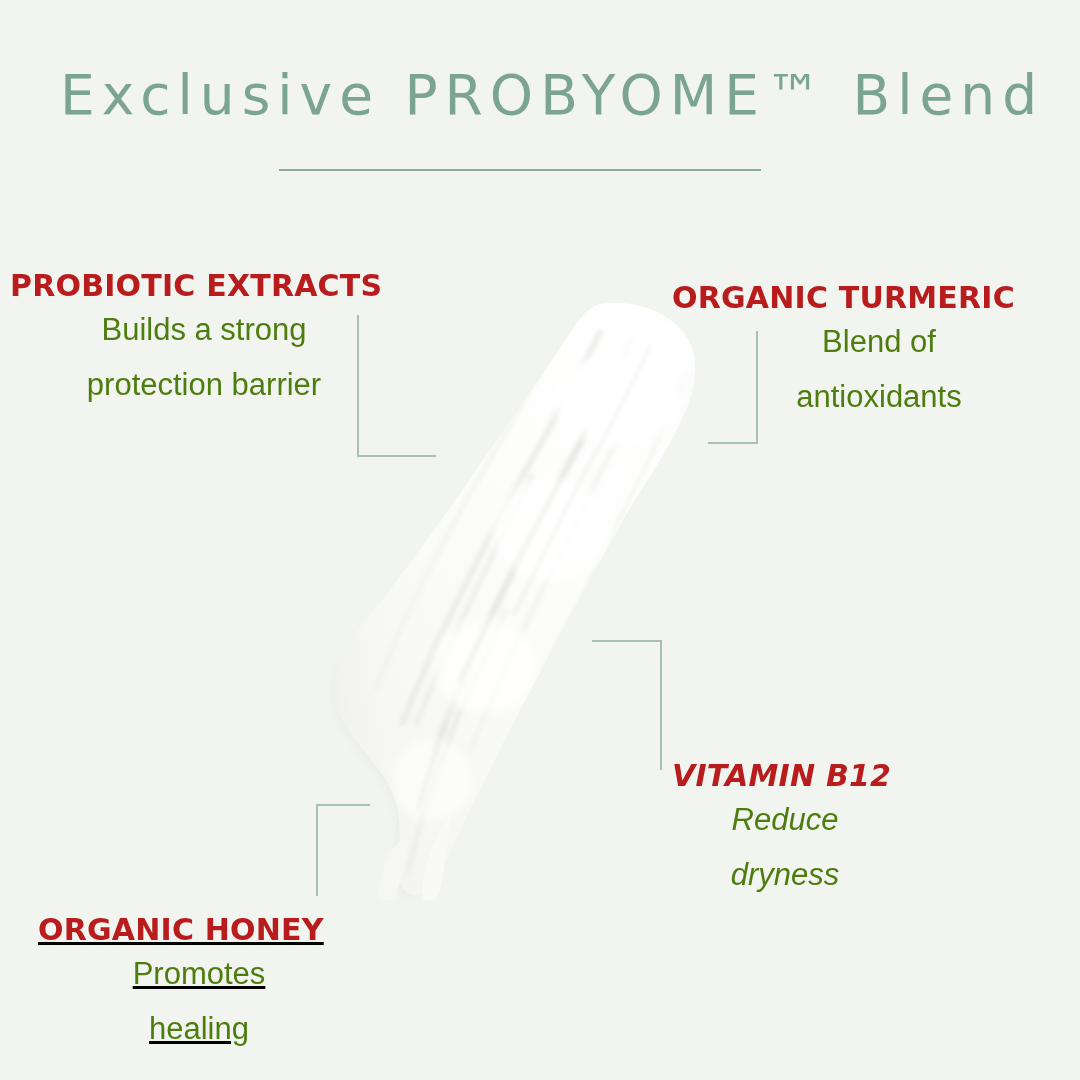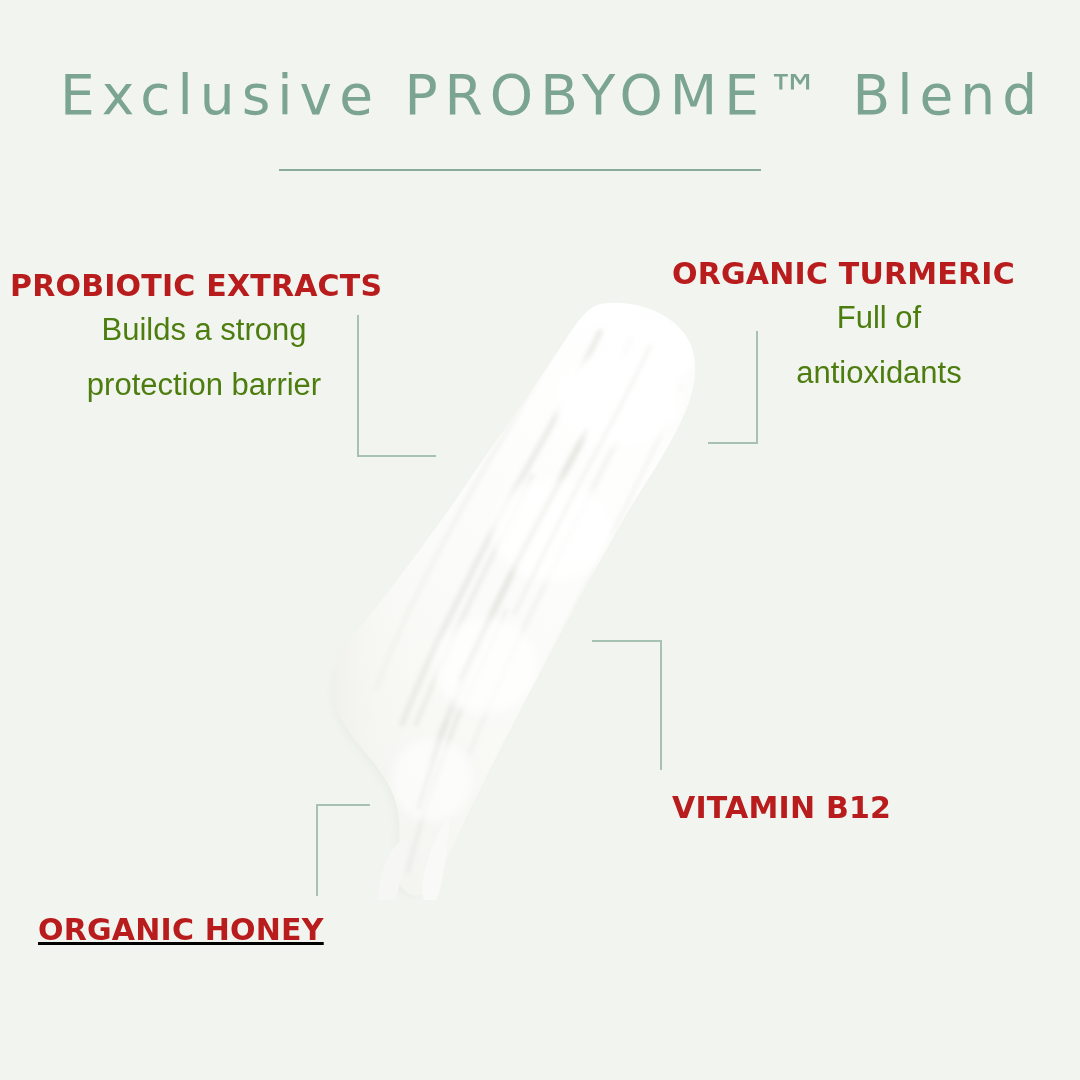--- a/index.html
+++ b/index.html
@@ -75,34 +75,35 @@
     width: 400px;
     text-align: left;
   }
   #callout-probiotic .ing-desc {
     text-align: center;
     padding-right: 12px;
   }
 
   #callout-turmeric {
     left: 672px;
-    top: 258px;
+    top: 282px;
     width: 400px;
     text-align: left;
   }
   #callout-turmeric .ing-desc {
     text-align: center;
     padding-left: 14px;
   }
 
   #callout-vitamin {
     left: 672px;
-    top: 792px;
+    top: 760px;
     width: 330px;
     text-align: left;
+    font-style: italic;
   }
   #callout-vitamin .ing-desc {
     text-align: center;
     padding-right: 104px;
   }
 
   #callout-honey {
     left: 38px;
     top: 914px;
     width: 330px;
@@ -311,25 +312,29 @@
   </div>
 
   <div class="callout" id="callout-probiotic">
     <div class="ing-name">PROBIOTIC EXTRACTS</div>
     <div class="ing-desc">Builds a strong
 protection barrier</div>
   </div>
 
   <div class="callout" id="callout-turmeric">
     <div class="ing-name">ORGANIC TURMERIC</div>
-    <div class="ing-desc">Full of
+    <div class="ing-desc">Blend of
 antioxidants</div>
   </div>
 
   <div class="callout" id="callout-vitamin">
     <div class="ing-name">VITAMIN B12</div>
+    <div class="ing-desc">Reduce
+dryness</div>
   </div>
 
   <div class="callout" id="callout-honey">
     <div class="ing-name">ORGANIC HONEY</div>
+    <div class="ing-desc">Promotes
+healing</div>
   </div>
 
 </div>
 
 </body></html>

